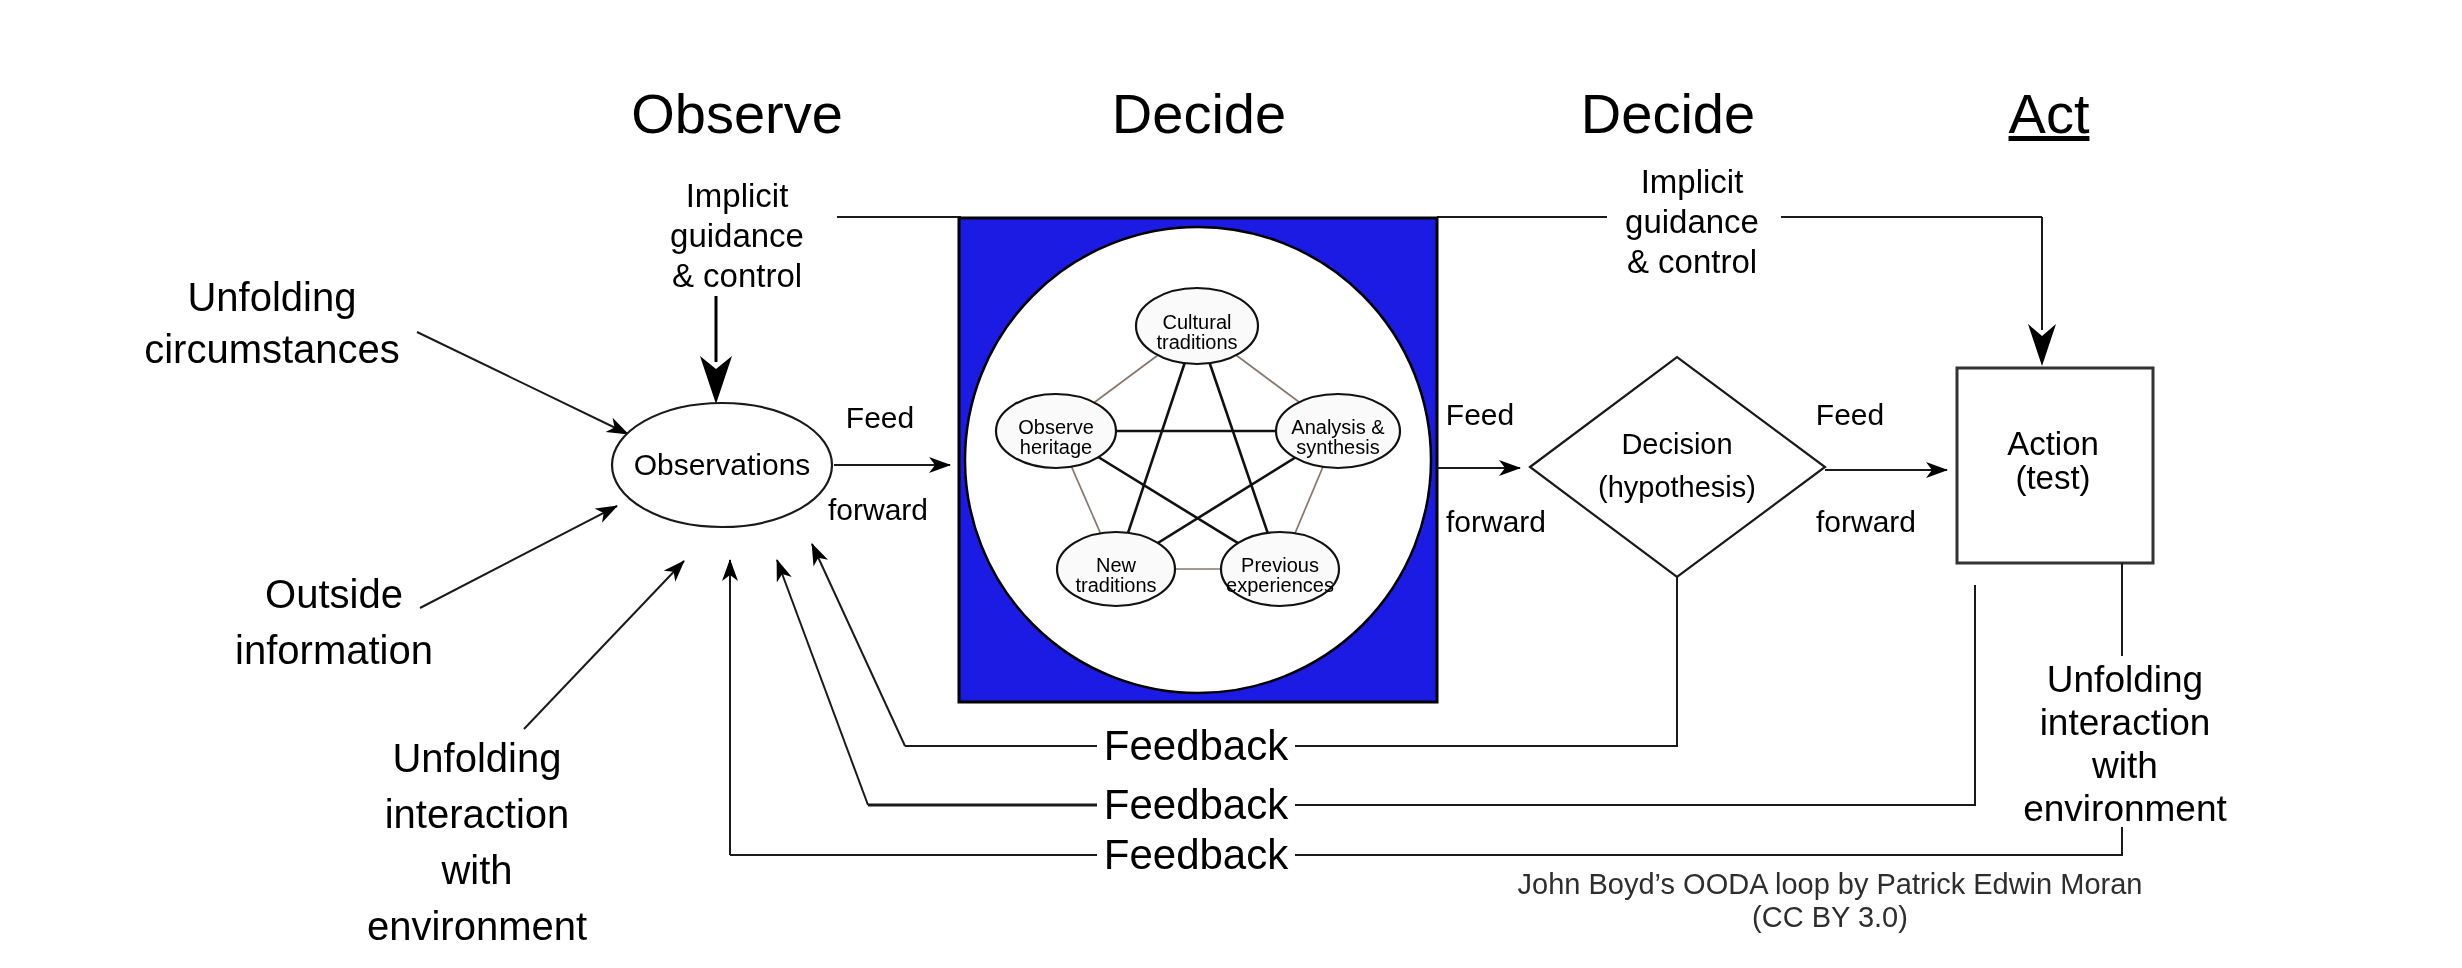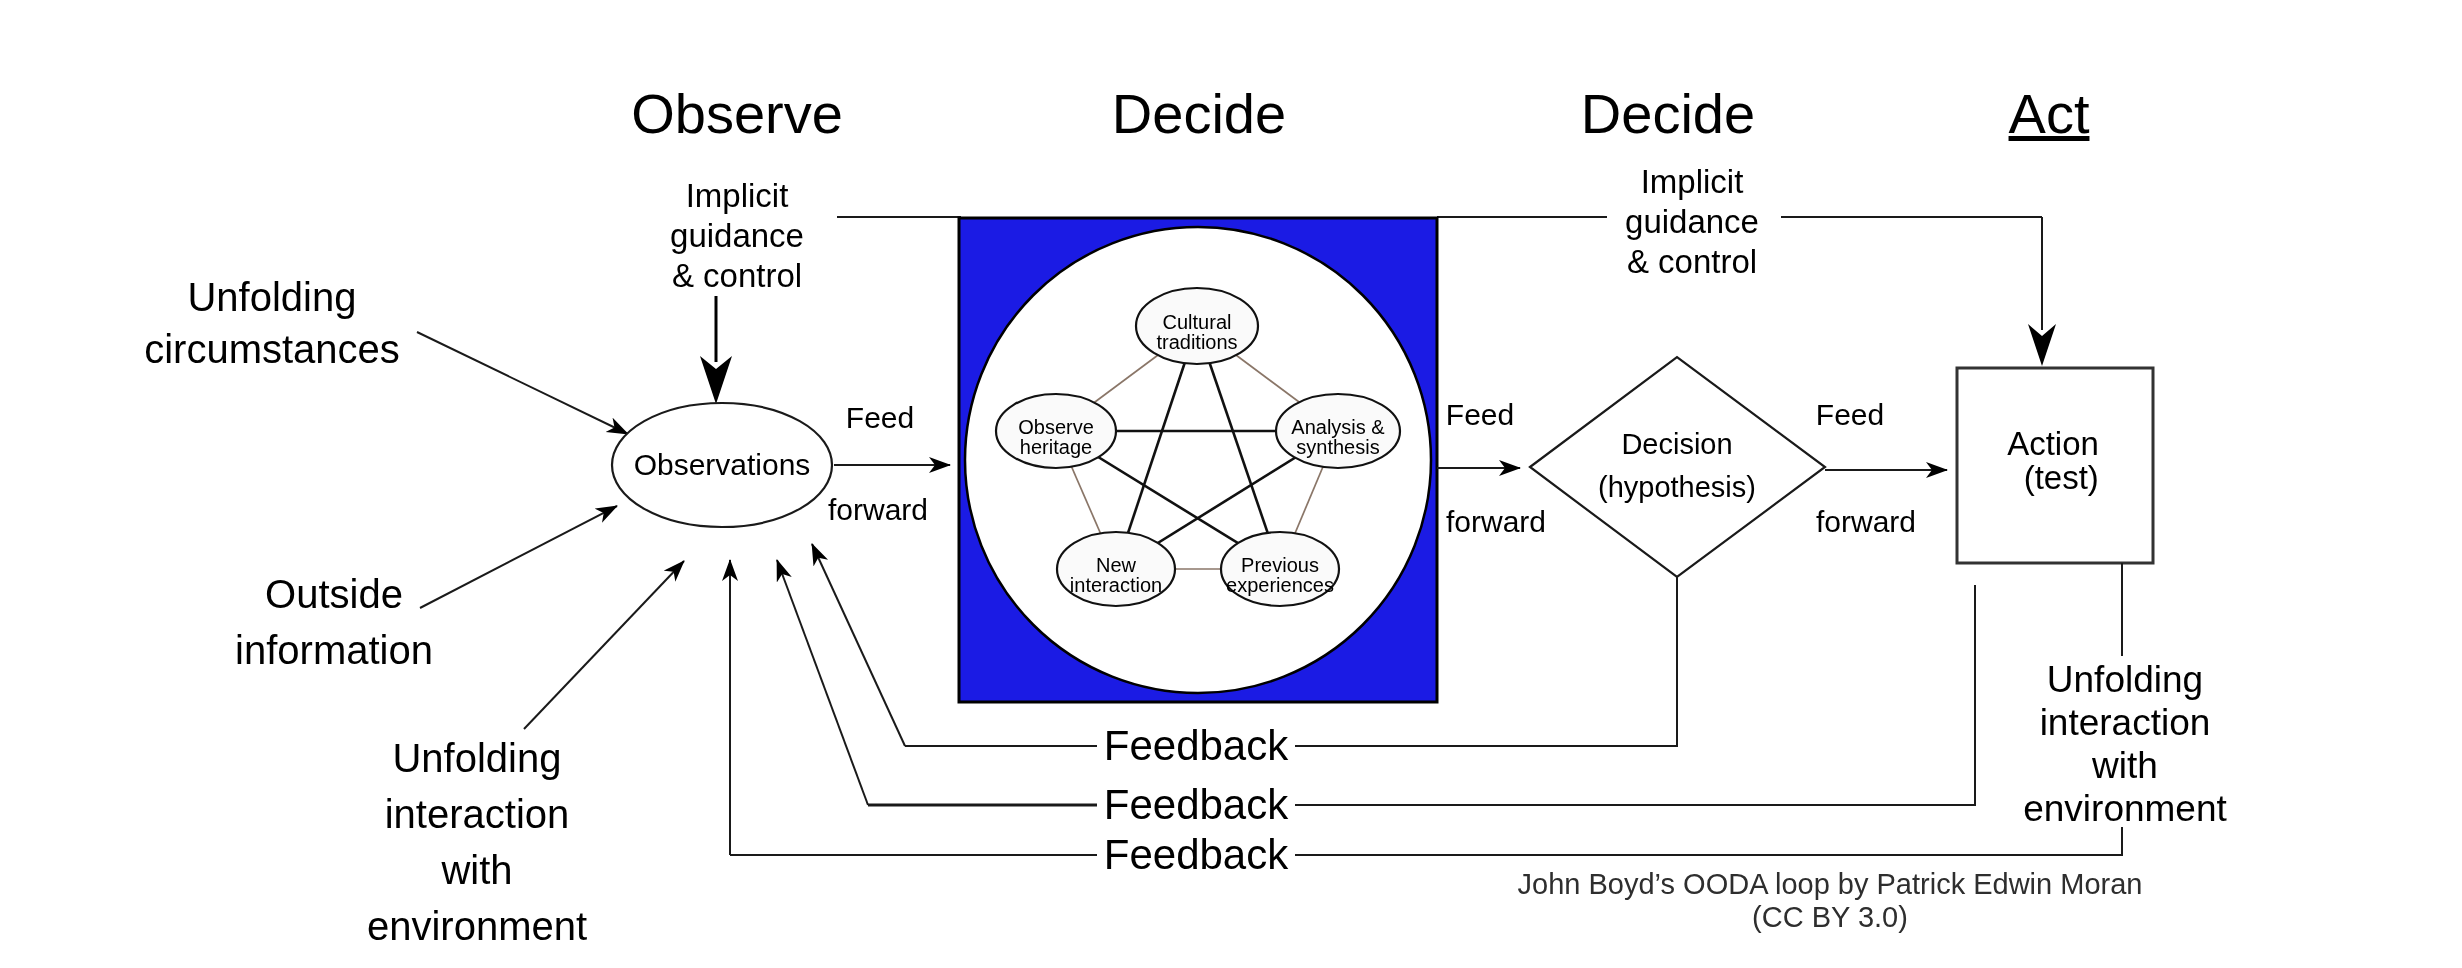--- a/index.html
+++ b/index.html
@@ -21,21 +21,21 @@
   }
   .hdr{font-size:56px;line-height:60px;letter-spacing:0px;}
   .biglbl{font-size:40px;line-height:52px;}
   .biglbl.tall{line-height:56px;}
   .rightlbl{font-size:37px;line-height:43px;}
   .guid{font-size:33px;line-height:40px;}
   .flowlbl{font-size:30px;line-height:32px;}
   .fb{font-size:42px;line-height:44px;}
   .node{font-size:30px;line-height:36px;}
   .nodesm{font-size:29px;line-height:43px;}
-  .actlbl{font-size:33px;line-height:34px;text-align:right;}
+  .actlbl{font-size:33px;line-height:34px;}
   .tiny{font-size:20px;line-height:20px;margin-top:6px;}
   .attr{font-size:29px;color:#2e2e2e;}
 </style>
 </head>
 <body>
 
 <div class="canvas">
 
   <svg class="layer" width="2462" height="968" viewBox="0 0 2462 968">
     <defs>
@@ -144,21 +144,21 @@
   <div class="lbl actlbl" style="left:2053px;top:461px;">Action
 (test)</div>
 
   <div class="lbl tiny" style="left:1197px;top:326px;">Cultural
 traditions</div>
   <div class="lbl tiny" style="left:1056px;top:431px;">Observe
 heritage</div>
   <div class="lbl tiny" style="left:1338px;top:431px;">Analysis &amp;
 synthesis</div>
   <div class="lbl tiny" style="left:1116px;top:569px;">New
-interaction</div>
+traditions</div>
   <div class="lbl tiny" style="left:1280px;top:569px;">Previous
 experiences</div>
 
   <div class="lbl flowlbl" style="left:880px;top:418px;">Feed</div>
   <div class="lbl flowlbl" style="left:878px;top:510px;">forward</div>
   <div class="lbl flowlbl" style="left:1480px;top:415px;">Feed</div>
   <div class="lbl flowlbl" style="left:1496px;top:522px;">forward</div>
   <div class="lbl flowlbl" style="left:1850px;top:415px;">Feed</div>
   <div class="lbl flowlbl" style="left:1866px;top:522px;">forward</div>
 

